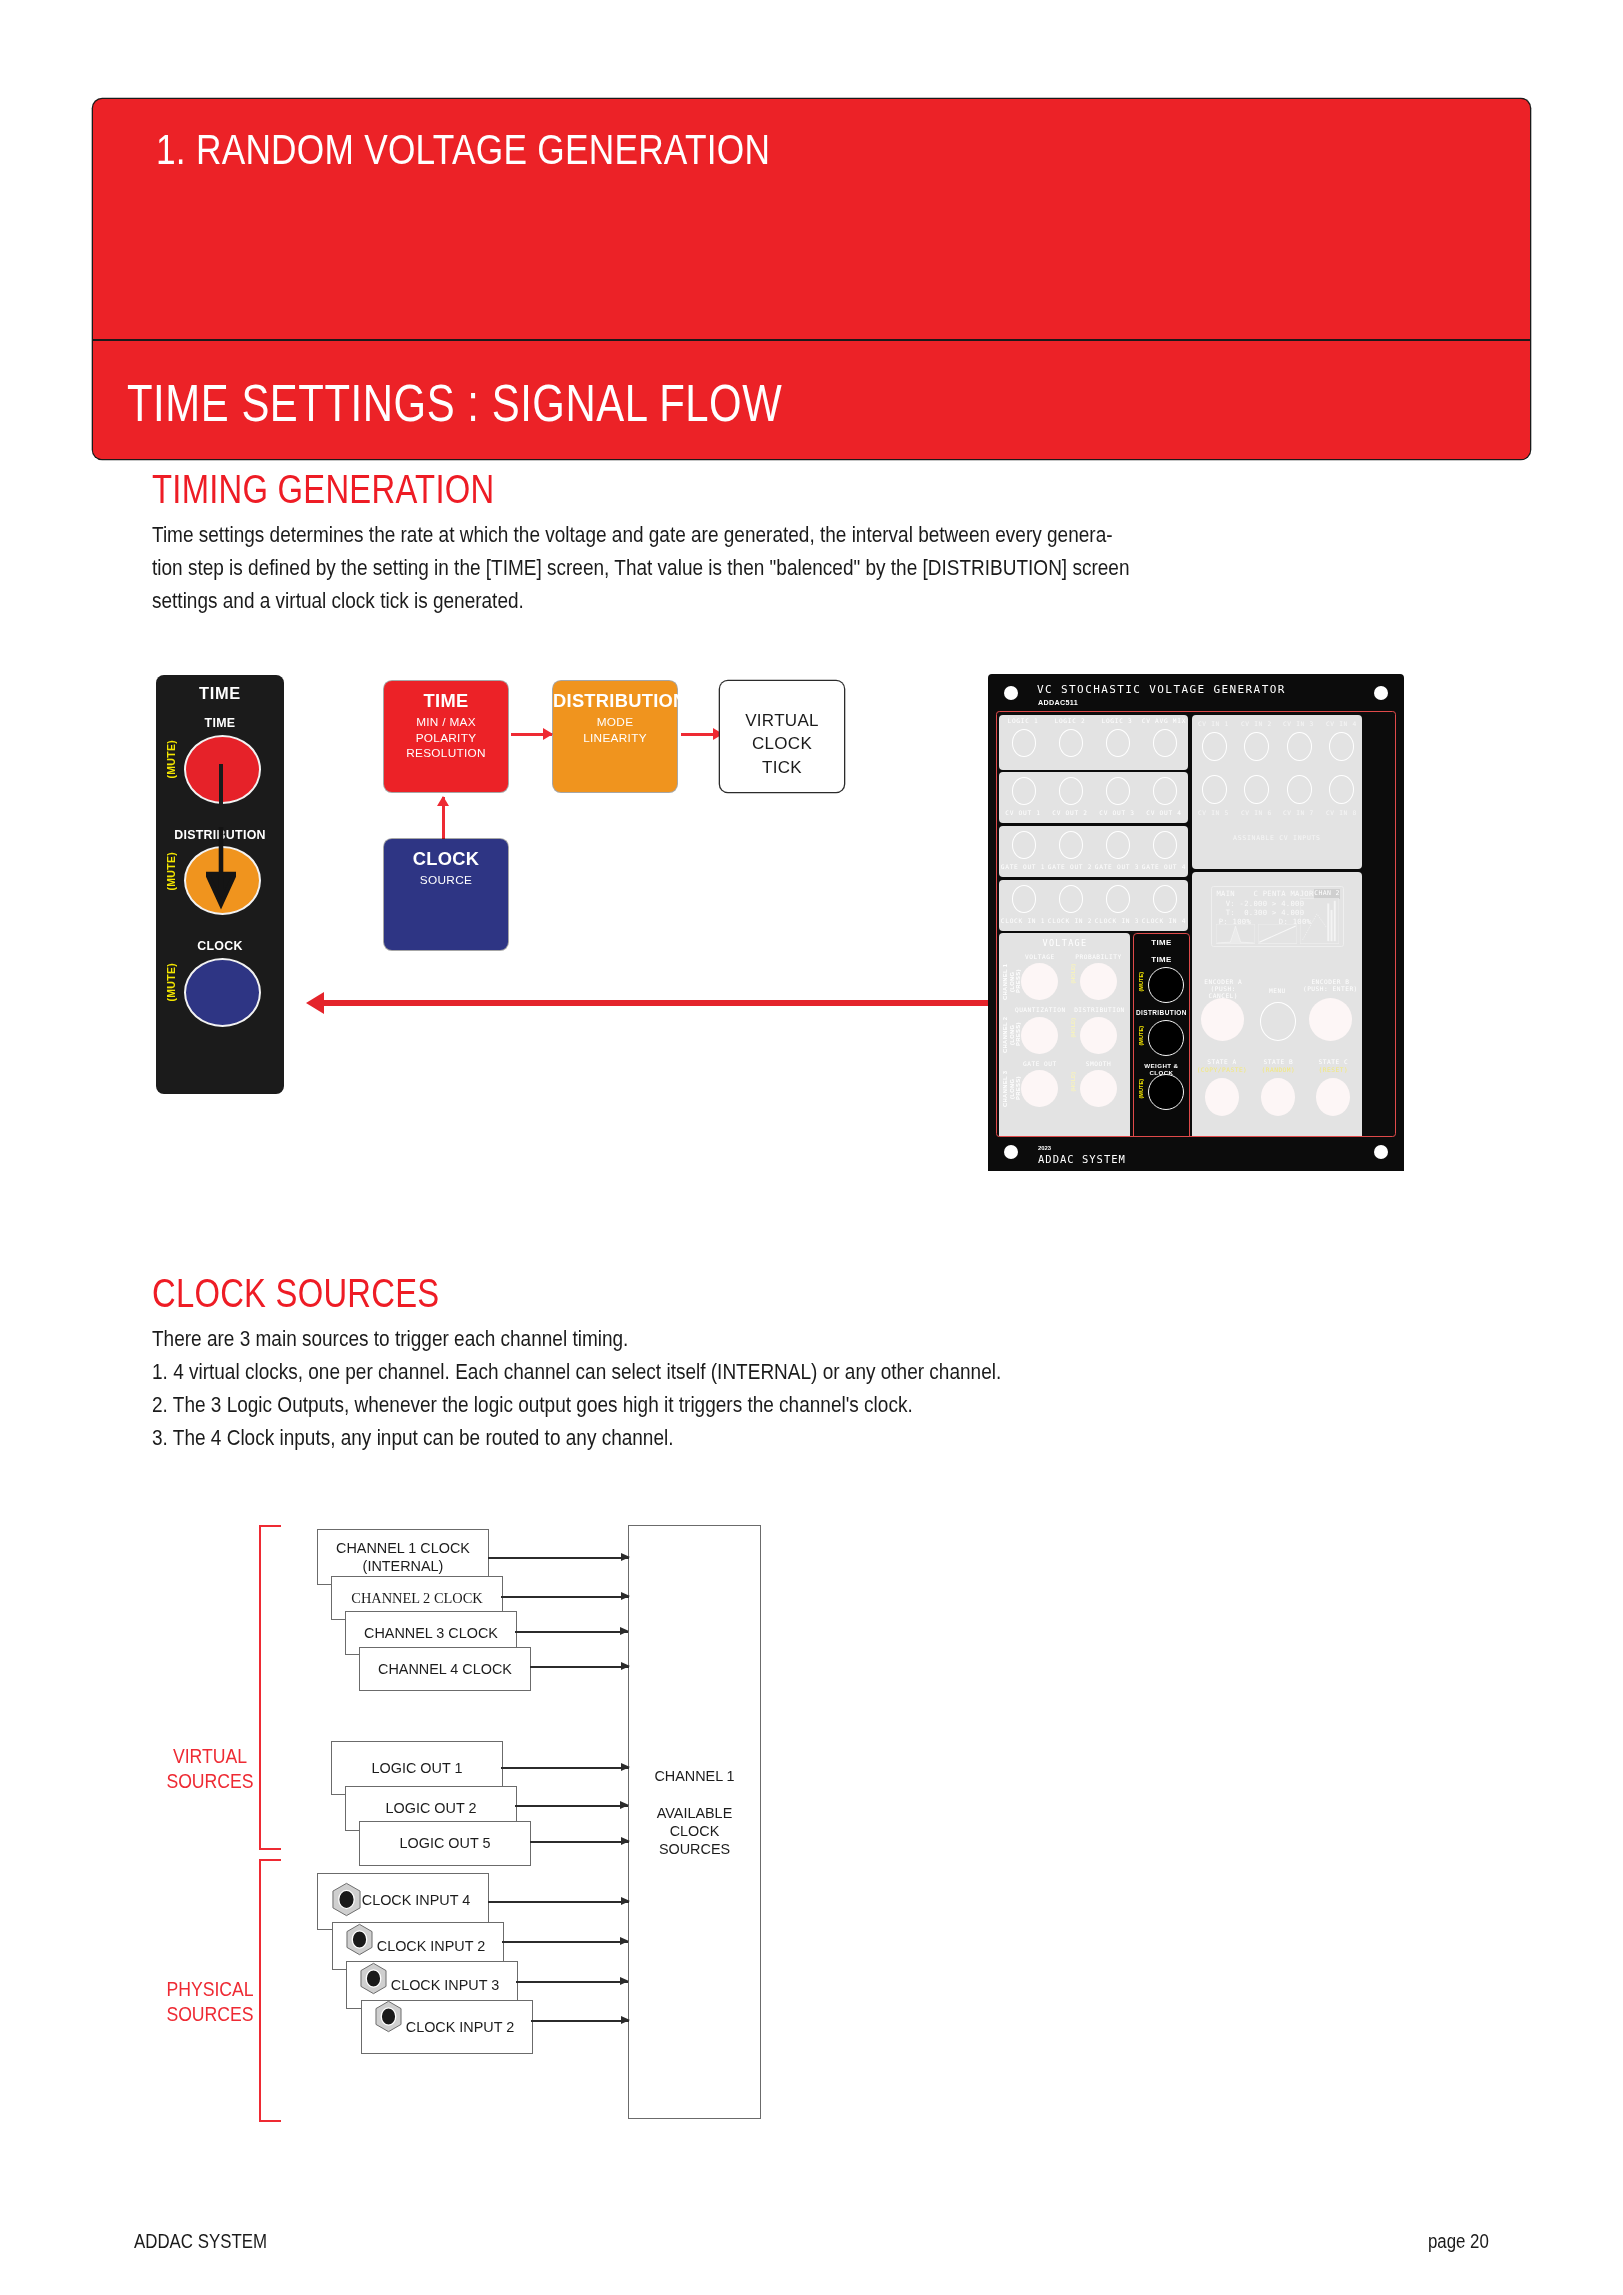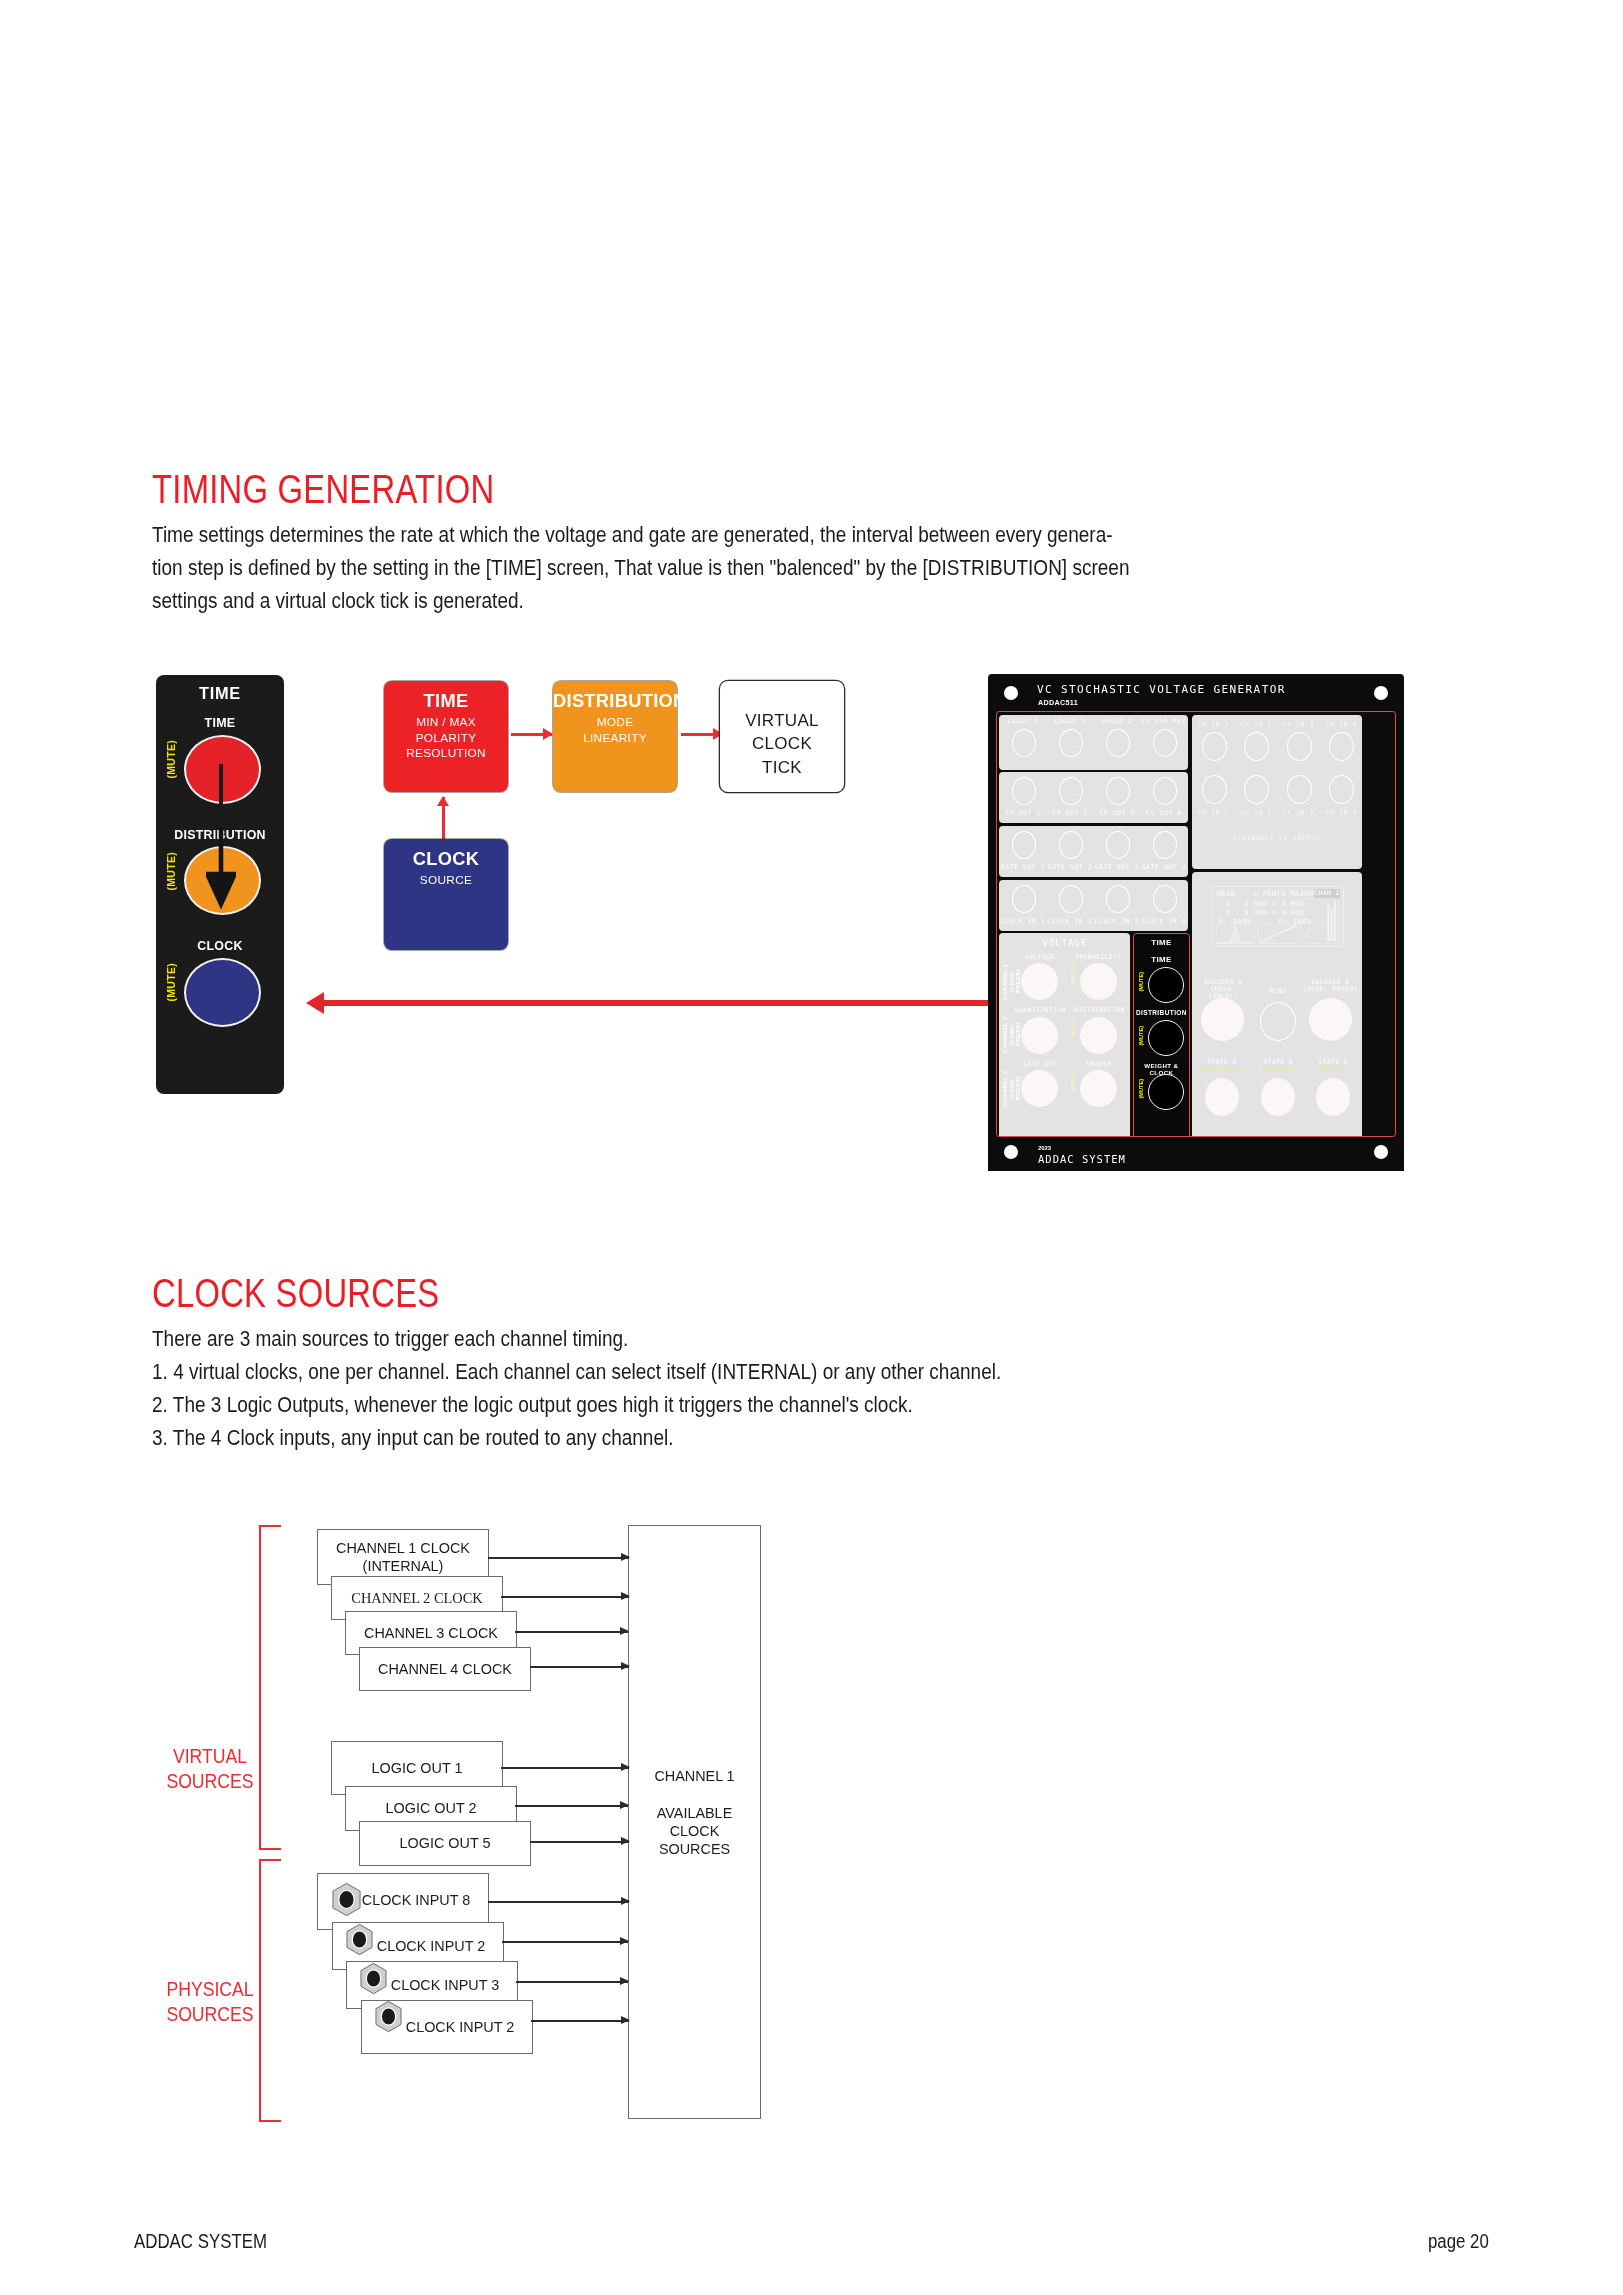--- a/index.html
+++ b/index.html
@@ -106,20 +106,28 @@
   
   .ft{position:absolute;bottom:42px;font-size:19.6px;color:#1b1b1b;transform:scaleX(.86);}
   .ft-l{left:134px;transform-origin:left center;}
   .ft-r{right:134px;transform-origin:right center;}
 </style>
 </head>
 <body>
 
 <div class="page">
 
+  <div class="hdr">
+    <div class="hdr-title">1. RANDOM VOLTAGE GENERATION</div>
+    <div class="hdr-sub">ADDAC511 User's Guide</div>
+    <div class="hdr-rule"></div>
+    <div class="hdr-band">
+      <div class="hdr-band-title">TIME SETTINGS : SIGNAL FLOW</div>
+    </div>
+  </div>
 
   <div class="sec-h" style="left:152px;top:466px;">TIMING GENERATION</div>
   <div class="body-txt" style="left:152px;top:518px;width:1440px;">Time settings determines the rate at which the voltage and gate are generated, the interval between every genera-
 tion step is defined by the setting in the [TIME] screen, That value is then "balenced" by the [DISTRIBUTION] screen
 settings and a virtual clock tick is generated.</div>
 
   <div class="strip">
     <div class="strip-hd">TIME</div>
 
     <div class="strip-lbl" style="top:41px;">TIME</div>
@@ -388,21 +396,21 @@
       <div class="dlbl" style="top:12.4px;">LOGIC OUT 2</div>
     </div>
     <div class="dar" style="left:515px;top:1805px;width:113px;"></div>
 
     <div class="dbox" style="left:359px;top:1821px;width:170px;height:43px;">
       <div class="dlbl" style="top:12.4px;">LOGIC OUT 5</div>
     </div>
     <div class="dar" style="left:530px;top:1841px;width:99px;"></div>
 
     <div class="dbox" style="left:317px;top:1873px;width:170px;height:55px;">
-      <div class="dlbl" style="top:17px;left:26px;">CLOCK INPUT 8</div>
+      <div class="dlbl" style="top:17px;left:26px;">CLOCK INPUT 4</div>
     </div>
     <svg class="djack" style="left:331px;top:1882px;width:31px;height:35px;" viewBox="0 0 48 54">
       <polygon points="24,2 45,14 45,40 24,52 3,40 3,14" fill="#cfcfcf" stroke="#6b6b6b" stroke-width="1.5"></polygon>
       <ellipse cx="24" cy="27" rx="12" ry="14" fill="#1a1a1a" stroke="#fff" stroke-width="2"></ellipse>
     </svg>
     <div class="dar" style="left:488px;top:1901px;width:141px;"></div>
 
     <div class="dbox" style="left:332px;top:1922px;width:170px;height:46px;">
       <div class="dlbl" style="top:14.4px;left:26px;">CLOCK INPUT 2</div>
     </div>

